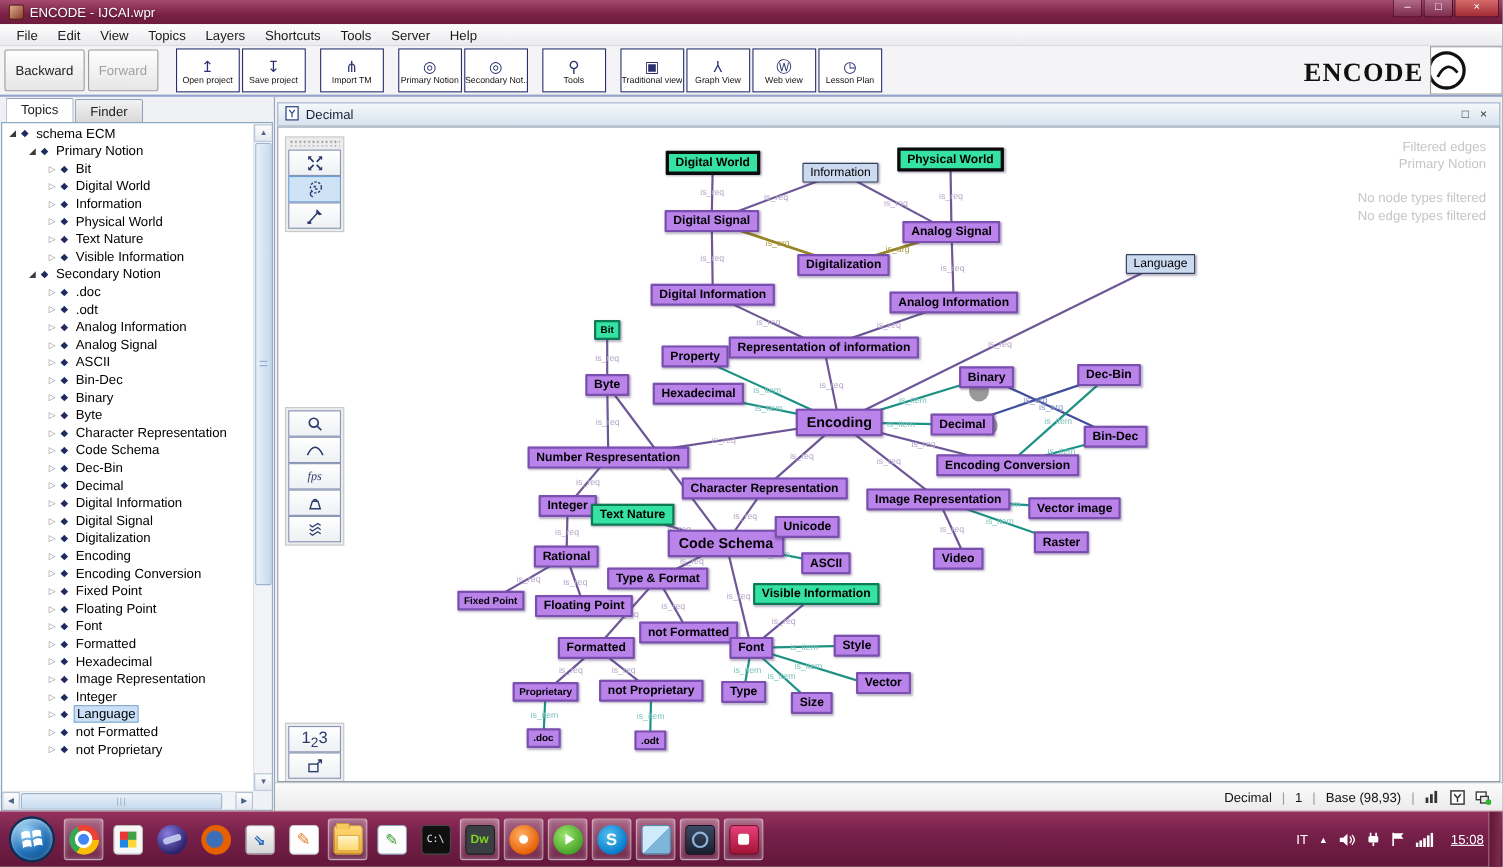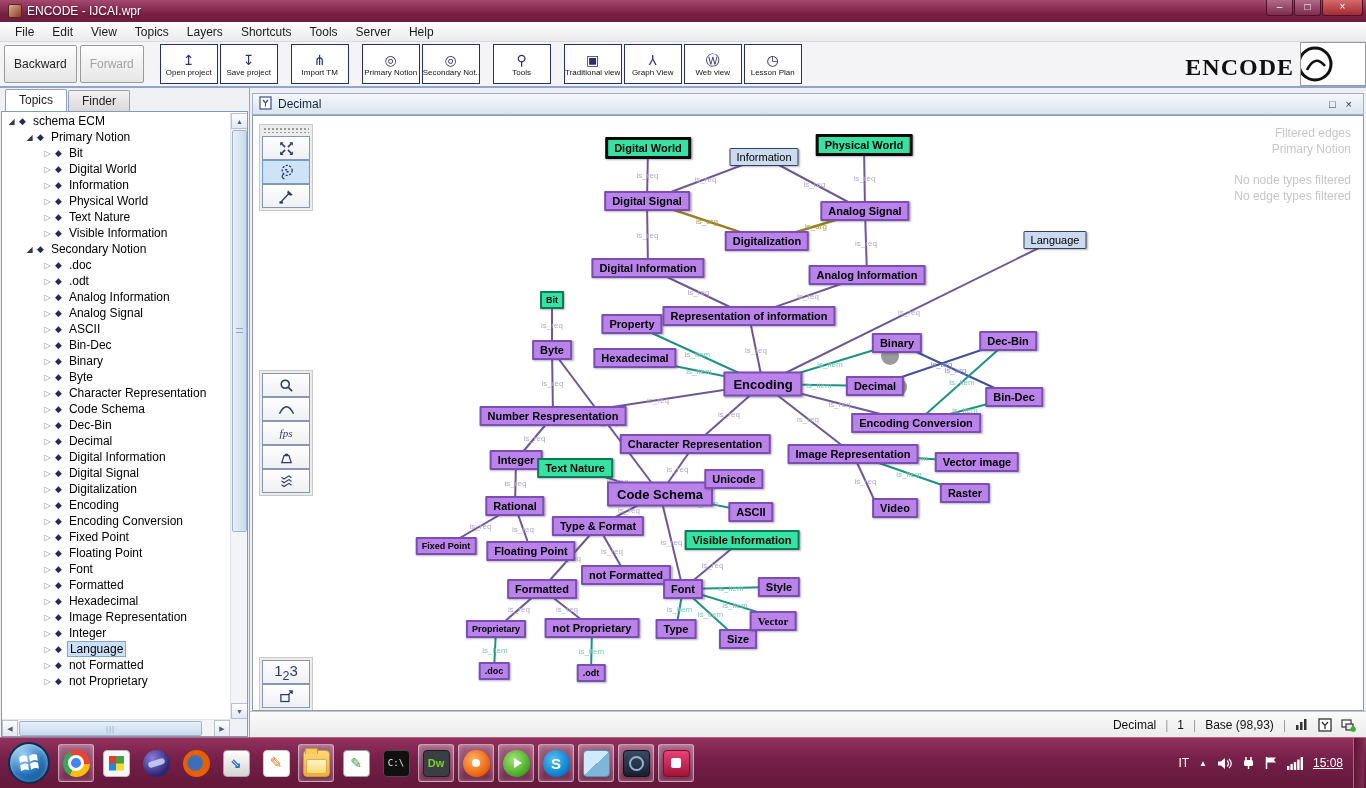--- a/index.html
+++ b/index.html
@@ -145,21 +145,21 @@
   .ic.skype::after { content:"S"; }
   .ic.cube { background:linear-gradient(135deg,#cfeafa 0 50%,#7db6d8 50%); border:1px solid #5590b5; }
   .ic.darkapp { background:linear-gradient(#3b4a63,#18202e); border:1px solid #0d141f; }
   .ic.darkapp::after { content:""; width:11px; height:11px; border:2px solid #8fb3d9; border-radius:50%; }
   .ic.redapp { background:linear-gradient(#e8417a,#a31335); border:1px solid #7d0e28; }
   .ic.redapp::after { content:""; width:10px; height:10px; background:#fff; border-radius:2px; }
   .tray { margin-left:auto; display:flex; align-items:center; gap:10px; color:#fff; font-size:12px; padding-right:4px; }
   .tray svg { display:block; }
   .tray .upar { font-size:8px; color:#fff; }
   .show-desktop { width:11px; height:51px; background:linear-gradient(90deg,#5e1634,#7c2c50); border-left:1px solid #a8688a; }
-  .clock { min-width:36px; text-align:left;text-decoration:underline; }
+  .clock { min-width:36px; text-align:right;text-decoration:underline; }
 </style>
 </head>
 <body>
 
 <div class="window">
 
   <div class="titlebar">
     <span class="app-icon"></span>
     <span class="title-text">ENCODE - IJCAI.wpr</span>
     <span class="win-controls" id="win-controls">
@@ -664,38 +664,38 @@
           <div class="node P" style="left: 644px; top: 227px;">Binary</div>
           <div class="node P" style="left: 622px; top: 270px;">Decimal</div>
           <div class="node P" style="left: 755px; top: 225px;">Dec-Bin</div>
           <div class="node P" style="left: 761px; top: 281px;">Bin-Dec</div>
           <div class="node P" style="left: 663px; top: 307px;">Encoding Conversion</div>
           <div class="node P" style="left: 300px; top: 300px;">Number Respresentation</div>
           <div class="node P" style="left: 442px; top: 328px;">Character Representation</div>
           <div class="node P" style="left: 600px; top: 338px;">Image Representation</div>
           <div class="node P" style="left: 724px; top: 346px;">Vector image</div>
           <div class="node P" style="left: 712px; top: 377px;">Raster</div>
-          <div class="node P" style="left: 642px; top: 392px;">Video</div>
+          <div class="node P" style="left: 618px; top: 392px;">Video</div>
           <div class="node P" style="left: 263px; top: 344px;">Integer</div>
           <div class="node G" style="left: 322px; top: 352px;">Text Nature</div>
           <div class="node P lg" style="left: 407px; top: 378px;">Code Schema</div>
           <div class="node P" style="left: 481px; top: 363px;">Unicode</div>
           <div class="node P" style="left: 498px; top: 396px;">ASCII</div>
           <div class="node P" style="left: 262px; top: 390px;">Rational</div>
           <div class="node P" style="left: 345px; top: 410px;">Type &amp; Format</div>
           <div class="node P sm" style="left: 193px; top: 430px;">Fixed Point</div>
           <div class="node P" style="left: 278px; top: 435px;">Floating Point</div>
           <div class="node P" style="left: 373px; top: 459px;">not Formatted</div>
           <div class="node G" style="left: 489px; top: 424px;">Visible Information</div>
           <div class="node P" style="left: 430px; top: 473px;">Font</div>
           <div class="node P" style="left: 526px; top: 471px;">Style</div>
           <div class="node P" style="left: 289px; top: 473px;">Formatted</div>
           <div class="node P" style="left: 423px; top: 513px;">Type</div>
           <div class="node P" style="left: 485px; top: 523px; text-align: center;">Size</div>
-          <div class="node P" style="left: 520px; top: 505px; font-family: Liberation Serif, serif;">Vector</div>
+          <div class="node P" style="left: 550px; top: 505px;">Vector</div>
           <div class="node P sm" style="left: 243px; top: 513px;">Proprietary</div>
           <div class="node P" style="left: 339px; top: 512px;">not Proprietary</div>
           <div class="node P sm" style="left: 241px; top: 555px;">.doc</div>
           <div class="node P sm" style="left: 338px; top: 557px;">.odt</div>
         </div>
 
       <div class="statusbar" id="statusbar">
           <span>Decimal</span>
           <span class="sb-sep">|</span>
           <span>1</span>

